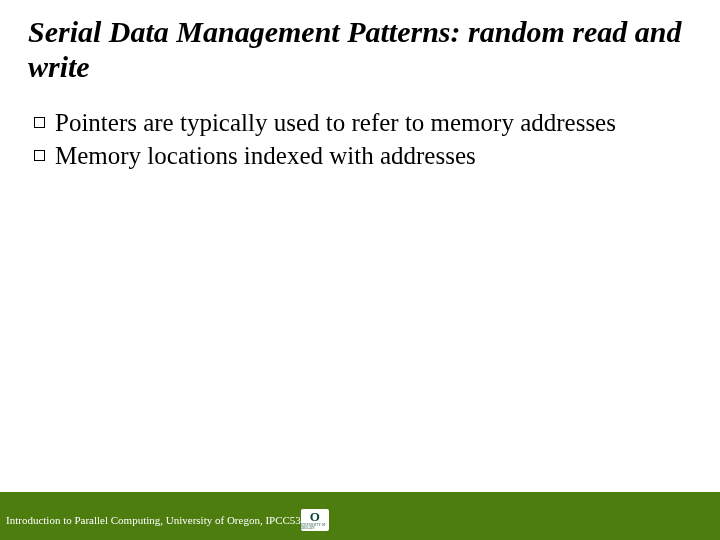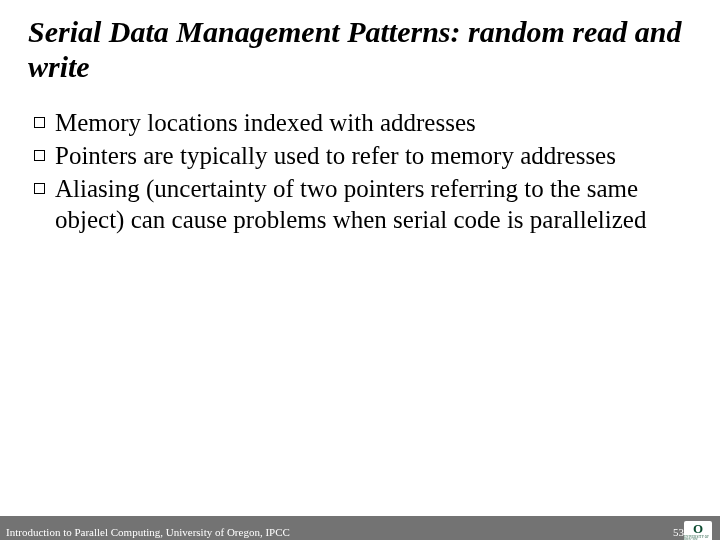--- a/index.html
+++ b/index.html
@@ -1,25 +1,25 @@
 <!DOCTYPE html>
 <html><head>
 <meta charset="utf-8">
 <style>
-  * { margin: 0; padding: 0; box-sizing: border-box; justify-content: space-between; }
+  * { margin: 0; padding: 0; box-sizing: border-box; }
   html, body { width: 720px; height: 540px; font-family: "Times New Roman", Times, serif; background: #fff; overflow: hidden; }
   .slide { width: 720px; height: 540px; position: relative; display: flex; flex-direction: column; }
   .title-area { padding: 14px 28px 0 28px; }
   .title { font-size: 30px; font-style: italic; font-weight: bold; color: #000; line-height: 1.18; }
   .body-area { padding: 22px 34px 0 34px; flex: 1; }
   .bullets { list-style: none; }
   .bullets li { display: flex; align-items: flex-start; font-size: 25px; color: #000; line-height: 1.24; margin-bottom: 2px; }
   .bullet-marker { width: 11px; height: 11px; border: 1.5px solid #000; flex: 0 0 auto; margin-top: 10px; margin-right: 10px; }
   .bullet-text { flex: 1; }
-  .footer { height: 24px; background: #737373; display: flex; align-items: center; color: #fff; font-size: 11px; padding: 8px 8px 0 6px; }
+  .footer { height: 48px; background: #4d7c0f; display: flex; align-items: center; color: #fff; font-size: 11px; padding: 8px 8px 0 6px; }
   .footer-left { flex: 0 0 auto; }
   .footer-center { flex: 1; text-align: center; }
   .footer-right { flex: 0 0 auto; display: flex; align-items: center; }
   .page-num { font-size: 11px; color: #fff; }
   .logo { width: 28px; height: 22px; background: #fff; border-radius: 2px; display: flex; flex-direction: column; align-items: center; justify-content: center; color: #0b4a2f; }
   .logo-o { font-family: Georgia, serif; font-weight: bold; font-size: 13px; line-height: 1; }
   .logo-txt { font-size: 3px; letter-spacing: 0.2px; line-height: 1; margin-top: 1px; }
 </style>
 </head>
 <body>
@@ -27,29 +27,25 @@
 <div class="slide">
 
   <div class="title-area">
     <h1 class="title">Serial Data Management Patterns: random read and write</h1>
   </div>
 
   <div class="body-area">
     <ul class="bullets">
       <li>
         <span class="bullet-marker"></span>
-        <span class="bullet-text">Memory locations indexed with addresses</span>
-      </li>
-      <li>
-        <span class="bullet-marker"></span>
         <span class="bullet-text">Pointers are typically used to refer to memory addresses</span>
       </li>
       <li>
         <span class="bullet-marker"></span>
-        <span class="bullet-text">Aliasing (uncertainty of two pointers referring to the same object) can cause problems when serial code is parallelized</span>
+        <span class="bullet-text">Memory locations indexed with addresses</span>
       </li>
     </ul>
   </div>
 
   <div class="footer">
     <div class="footer-left">Introduction to Parallel Computing, University of Oregon, IPCC</div>
     <div class="footer-right">
       <span class="page-num">53</span>
       <div class="logo">
         <span class="logo-o">O</span>

